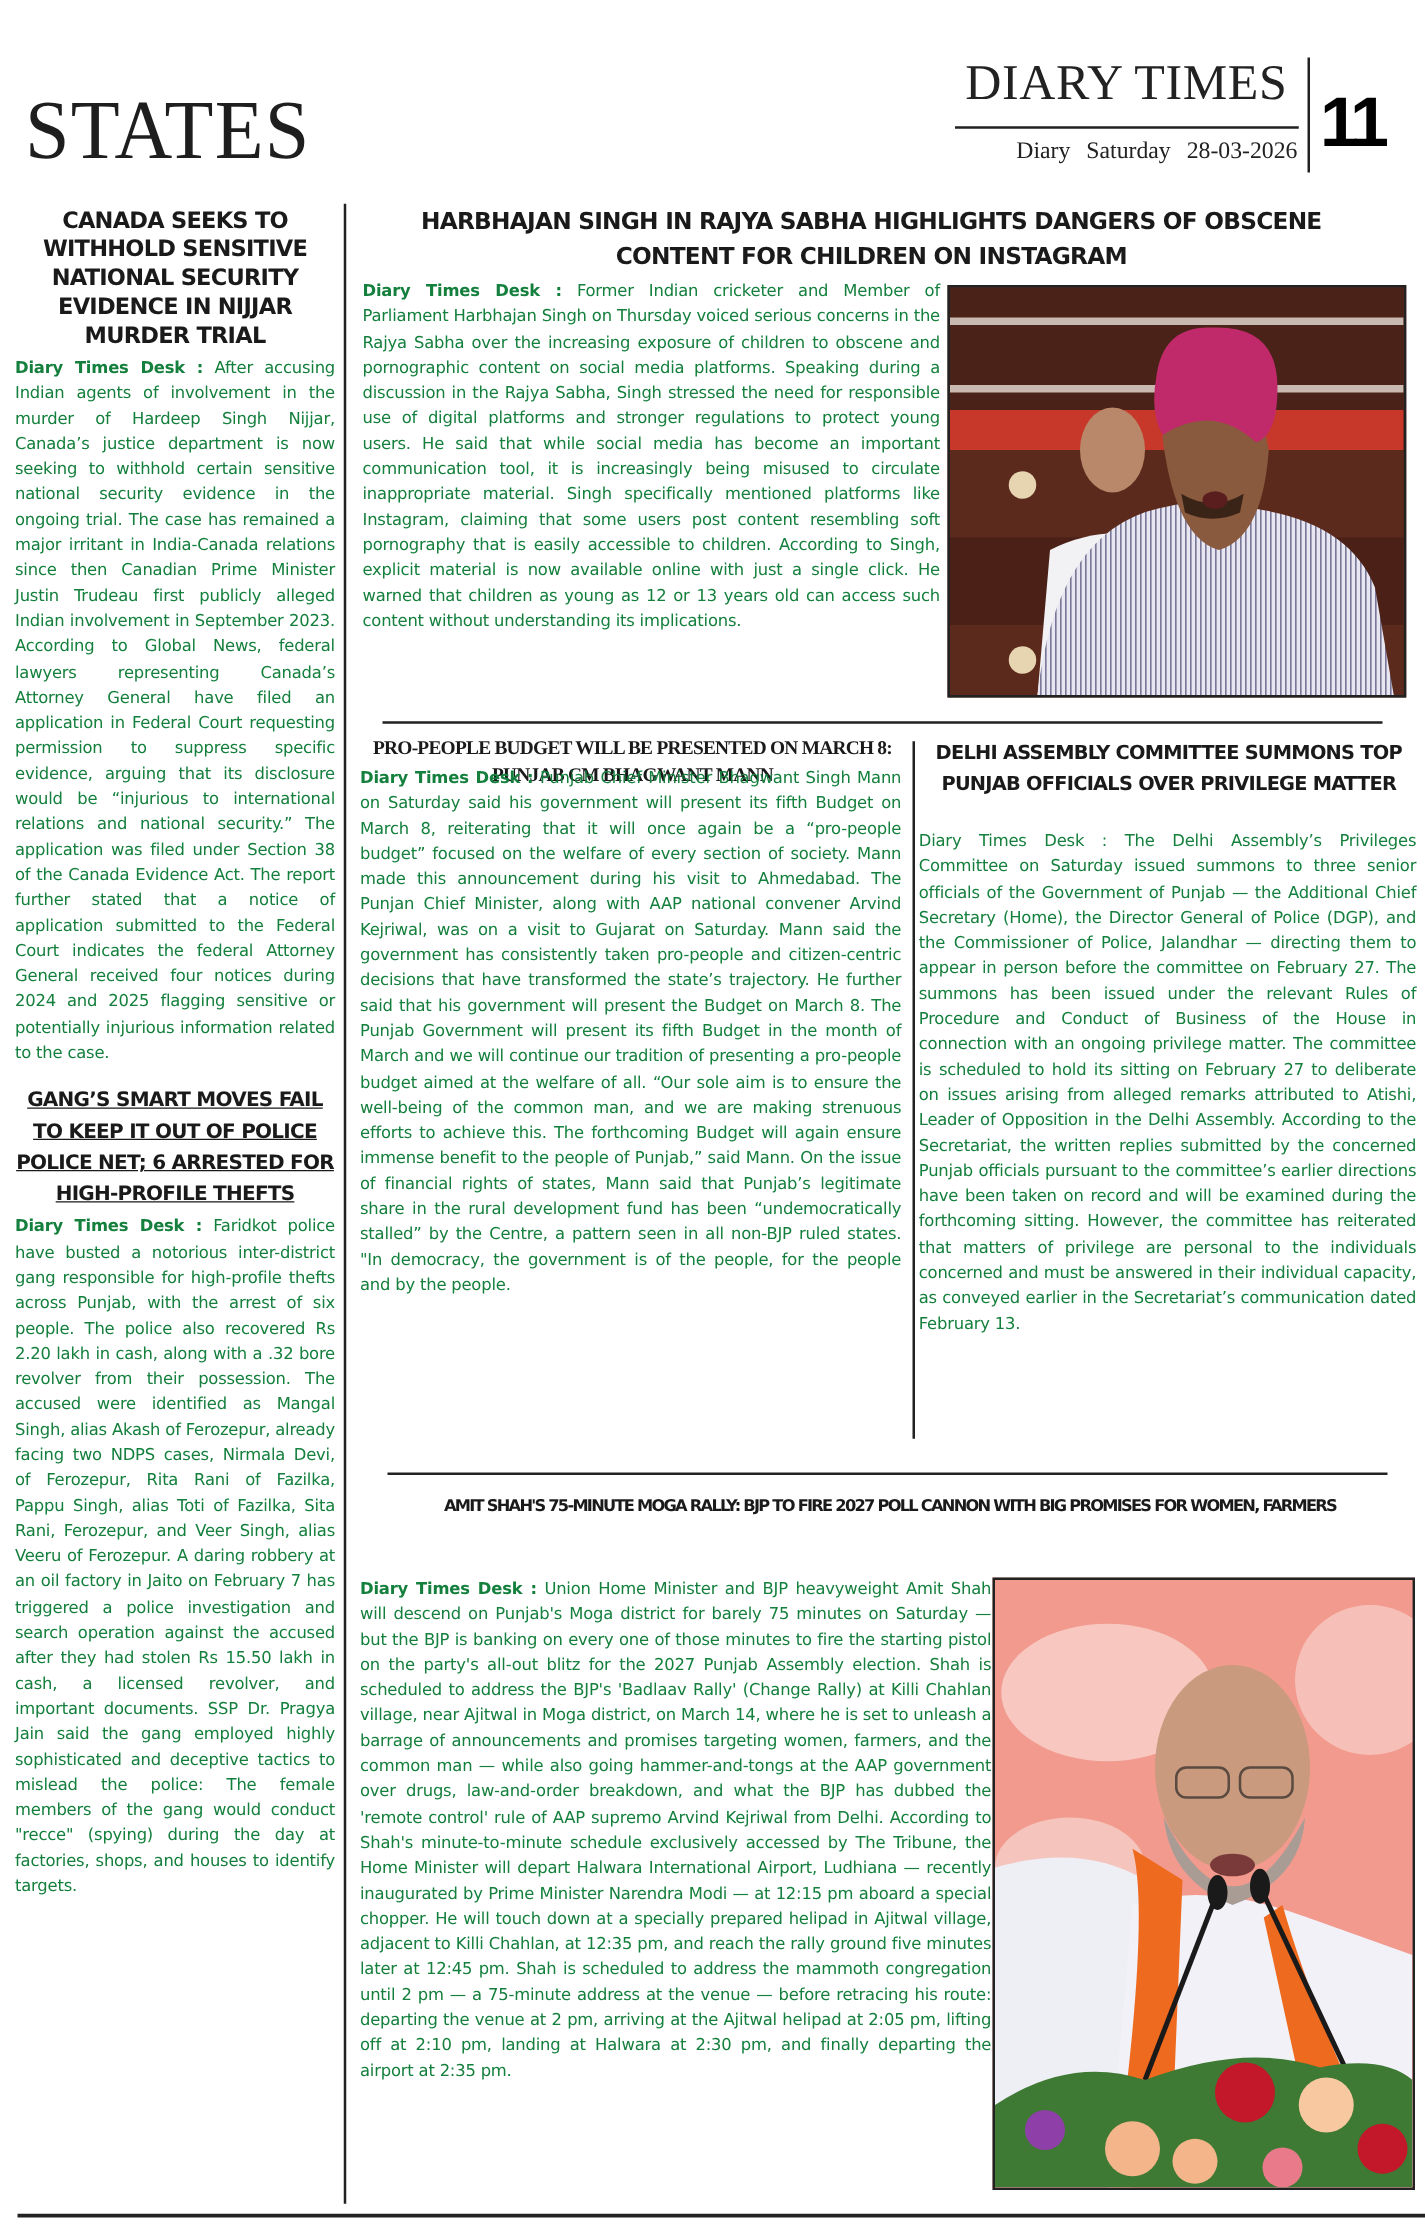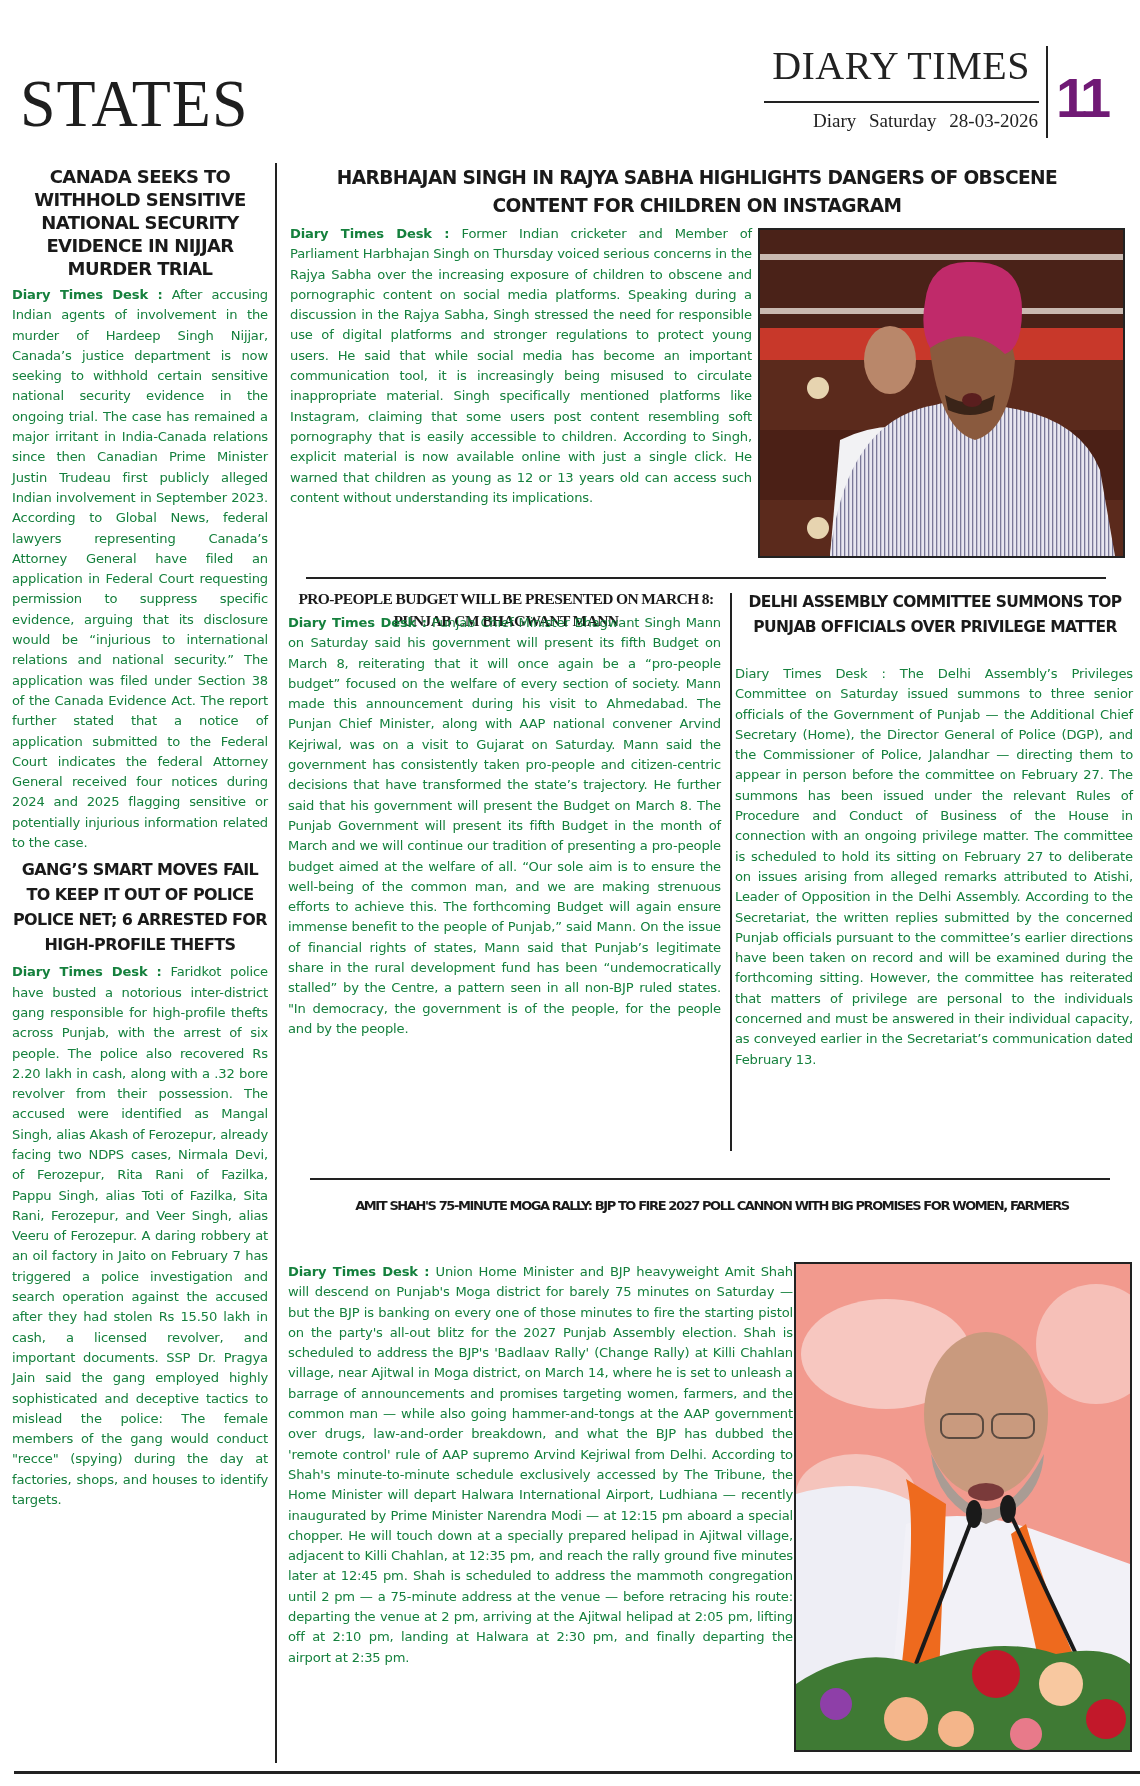--- a/index.html
+++ b/index.html
@@ -6,30 +6,30 @@
   html, body { width: 1140px; height: 1786px; background: #ffffff; overflow: hidden; }
   body { position: relative; font-family: "DejaVu Sans", sans-serif; color: #1a1a1a; }
 
   .masthead-section { position: absolute; left: 20px; top: 72px; font-family: "Liberation Serif", serif; font-size: 64px; letter-spacing: 1px; color: #1e1e1e; line-height: 1; transform: scaleY(1.05); }
   .brand { position: absolute; left: 768px; top: 46px; width: 266px; text-align: center; font-family: "Liberation Serif", serif; font-size: 40px; letter-spacing: 0.5px; color: #222; line-height: 1; }
   .brand-rule { position: absolute; left: 764px; top: 101px; width: 275px; height: 2px; background: #222; }
   .dateline { position: absolute; left: 748px; top: 110px; width: 290px; text-align: right; font-family: "Liberation Serif", serif; font-size: 19px; color: #222; white-space: nowrap; }
   .dateline span { margin-left: 8px; }
   .dateline span:first-child { margin-left: 0; }
   .mast-vrule { position: absolute; left: 1046px; top: 46px; width: 2px; height: 92px; background: #222; }
-  .page-number { position: absolute; left: 1056px; top: 70px; font-family: "Liberation Sans", sans-serif; font-weight: bold; font-size: 56px; color: #701a75; letter-spacing: -4px; line-height: 1; }
+  .page-number { position: absolute; left: 1056px; top: 70px; font-family: "Liberation Sans", sans-serif; font-weight: bold; font-size: 56px; color: #000000; letter-spacing: -4px; line-height: 1; }
 
   .headline { font-family: "DejaVu Sans", sans-serif; font-weight: bold; text-align: center; color: #1a1a1a; letter-spacing: -0.6px; }
   .body-text { font-family: "DejaVu Sans", sans-serif; font-size: 13.1px; line-height: 20.3px; text-align: justify; color: #15803d; letter-spacing: -0.15px; }
   .byline { font-weight: bold; }
 
   .col-left { position: absolute; left: 12px; top: 165px; width: 256px; }
   .col-left .headline { font-size: 18px; line-height: 23px; }
   .col-left .body-text { margin-top: 5px; text-align-last: left; }
-  .col-left .headline.h2 { margin-top: 4px; font-size: 16px; line-height: 25px; }
+  .col-left .headline.h2 { margin-top: 14px; font-size: 16px; line-height: 25px; text-decoration: underline; }
 
   .vrule-left { position: absolute; left: 275px; top: 163px; width: 2px; height: 1600px; background: #222; }
 
   .h1 { position: absolute; left: 292px; top: 164px; width: 810px; font-size: 18.6px; line-height: 28px; }
   .article1-body { position: absolute; left: 290px; top: 224px; width: 462px; }
   .photo1 { position: absolute; left: 758px; top: 228px; width: 367px; height: 330px; border: 2px solid #222; overflow: hidden; background: #5a2a1e; }
 
   .hr-1 { position: absolute; left: 306px; top: 577px; width: 800px; height: 2px; background: #222; }
 
   .h3 { position: absolute; left: 290px; top: 588px; width: 432px; font-size: 15.5px; line-height: 22px; font-family: Liberation Serif, serif; }

